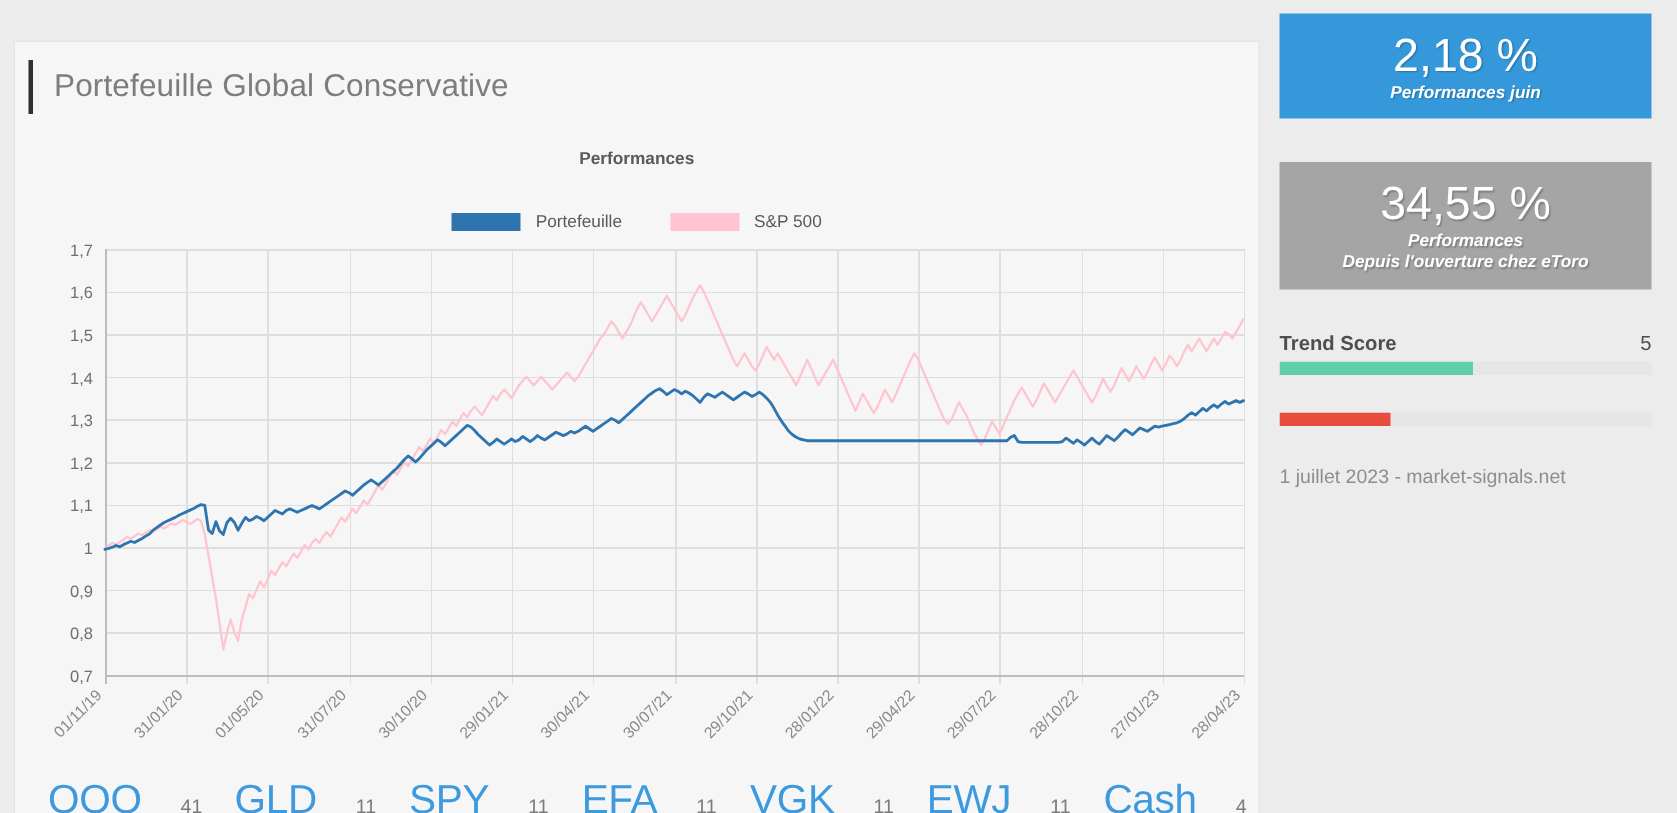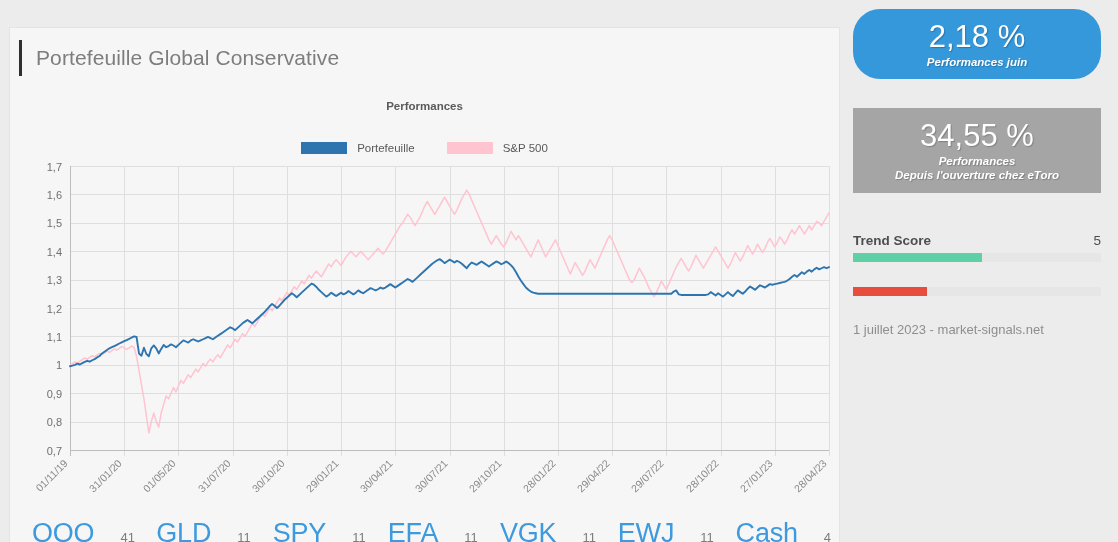--- a/index.html
+++ b/index.html
@@ -100,21 +100,21 @@
   .stat-card.gray { background: #a5a5a5; height: 85px; margin-top: 29px; }
   .stat-value {
     font-size: 31px; font-weight: 400; line-height: 36px;
     text-shadow: 1px 1px 1px rgba(0,0,0,.22);
   }
   .stat-label {
     font-size: 11.5px; font-style: italic; font-weight: bold;
     line-height: 14px;
     text-shadow: 1px 1px 1px rgba(0,0,0,.22);
   }
-  .score-block { margin-top: 40px; }
+  .score-block { margin-top: 28px; }
   .score-block.second { margin-top: 25px; }
   .score-head {
     display: flex; justify-content: space-between; align-items: baseline;
     margin-bottom: 5px;
   }
   .score-name { font-size: 13.5px; color: #4e4e4e; font-weight: bold; }
   .score-val { font-size: 13.5px; color: #4e4e4e; }
   .score-track {
     position: relative;
     height: 9px; width: 100%;
@@ -240,21 +240,21 @@
         </div>
         <div class="holding">
           <span class="holding-ticker">Cash</span>
           <span class="holding-weight">4 %</span>
         </div>
       </div>
   </div>
 
   <div class="right-col">
 
-    <div class="stat-card blue" style="background: rgb(52, 152, 219); border-radius: 27px;">
+    <div class="stat-card blue" style="background: rgb(52, 152, 219);">
       <div class="stat-value">2,18 %</div>
       <div class="stat-label">Performances juin</div>
     </div>
 
     <div class="stat-card gray" style="background: rgb(165, 165, 165);">
       <div class="stat-value">34,55 %</div>
       <div class="stat-label">Performances</div>
       <div class="stat-label">Depuis l'ouverture chez eToro</div>
     </div>
 

